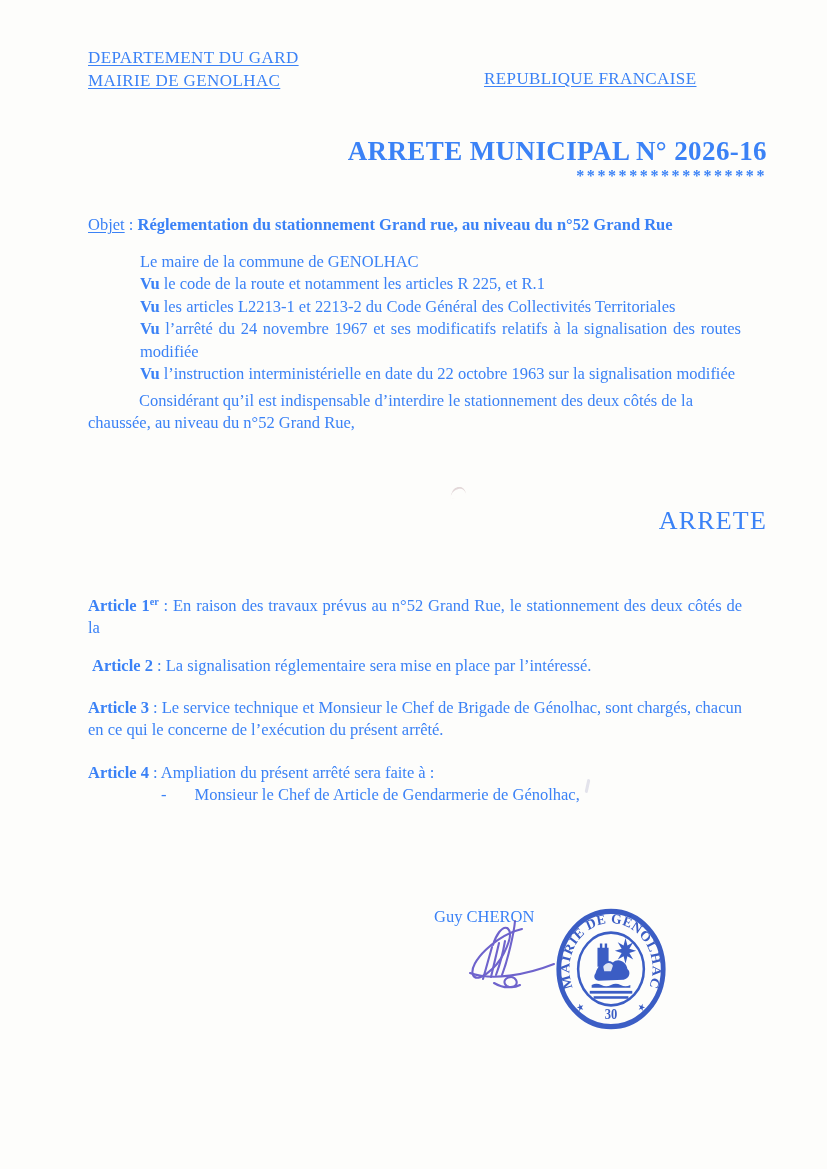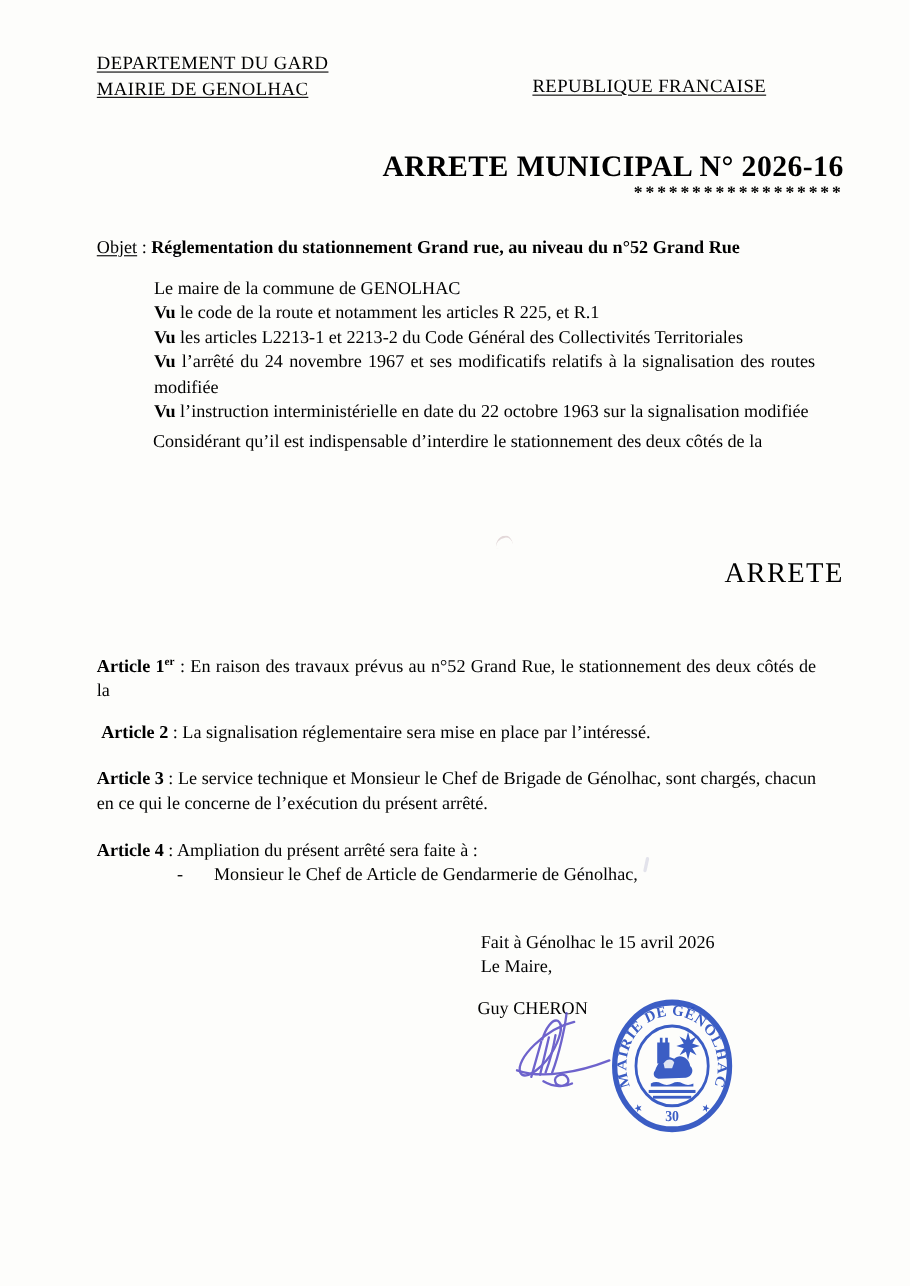--- a/index.html
+++ b/index.html
@@ -1,21 +1,21 @@
 <!DOCTYPE html>
 <html><head>
 <meta charset="utf-8">
 <style>
   html,body{margin:0;padding:0;background:#ffffff;}
   .page{
     position:relative;
     width:827px;height:1169px;
     background:#fdfdfb;
     font-family:"Liberation Serif","DejaVu Serif",serif;
-    color:#000000;
+    color:#3b82f6;
     overflow:hidden;
   }
   .abs{position:absolute;}
   .b{font-weight:bold;}
   .u{text-decoration:underline;text-underline-offset:2px;}
   .body-text{font-size:16.5px;line-height:22.4px;}
   .jline{text-align:justify;text-align-last:justify;}
   .header-left{left:88px;top:46px;font-size:17px;line-height:23px;letter-spacing:.4px;}
   .header-right{left:484px;top:69px;font-size:17px;letter-spacing:.4px;}
   .center-band{left:88px;right:60px;text-align:right;}
@@ -71,20 +71,21 @@
     <div>Le maire de la commune de GENOLHAC</div>
     <div><span class="b">Vu</span><span> le code de la route et notamment les articles R 225, et R.1</span></div>
     <div><span class="b">Vu</span><span> les articles L2213-1 et 2213-2 du Code Général des Collectivités Territoriales</span></div>
     <div class="jline"><span class="b">Vu</span><span> l’arrêté du 24 novembre 1967 et ses modificatifs relatifs à la signalisation des routes</span></div>
     <div>modifiée</div>
     <div><span class="b">Vu</span><span> l’instruction interministérielle en date du 22 octobre 1963 sur la signalisation modifiée</span></div>
   </div>
 
   <div class="abs considerant body-text">
     <span class="indent">Considérant qu’il est indispensable d’interdire le stationnement des deux côtés de la</span>
+    <span>chaussée, au niveau du n°52 Grand Rue,</span>
   </div>
 
   <div class="abs center-band arrete-heading">ARRETE</div>
 
   <div class="abs article1 body-text">
     <div class="jline"><span class="b"><span>Article 1</span><sup>er</sup></span><span> : En raison des travaux prévus au n°52 Grand Rue, le stationnement des deux côtés de la</span></div>
   </div>
 
   <div class="abs article2 body-text">
     <span class="b">Article 2</span><span> : La signalisation réglementaire sera mise en place par l’intéressé.</span>
@@ -93,24 +94,20 @@
   <div class="abs article3 body-text">
     <div class="jline"><span class="b">Article 3</span><span> : Le service technique et Monsieur le Chef de Brigade de Génolhac, sont chargés, chacun</span></div>
     <div>en ce qui le concerne de l’exécution du présent arrêté.</div>
   </div>
 
   <div class="abs article4 body-text">
     <div><span class="b">Article 4</span><span> : Ampliation du présent arrêté sera faite à :</span></div>
     <div><span class="dash">-</span><span class="itm">Monsieur le Chef de Article de Gendarmerie de Génolhac,</span></div>
   </div>
 
-  <div class="abs closing body-text">
-    <div>Fait à Génolhac le 15 avril 2026</div>
-    <div>Le Maire,</div>
-  </div>
   <div class="abs signer body-text">Guy CHERON</div>
 
   <svg class="abs sig-svg" width="108" height="80" viewBox="0 0 108 80">
     <g fill="none" stroke="#5b4ec6" stroke-width="2.1" stroke-linecap="round" opacity="0.88">
       <path d="M70 14 C44 20 16 48 21 60 C25 69 44 54 52 38 C58 26 60 16 55 13 C50 11 44 20 41 30"></path>
       <path d="M63 6 C62 18 56 44 50 60"></path>
       <path d="M40 32 L31 64"></path>
       <path d="M47 28 L39 62"></path>
       <path d="M53 26 C51 38 47 52 44 60"></path>
       <path d="M18 58 C40 66 74 60 102 49"></path>

